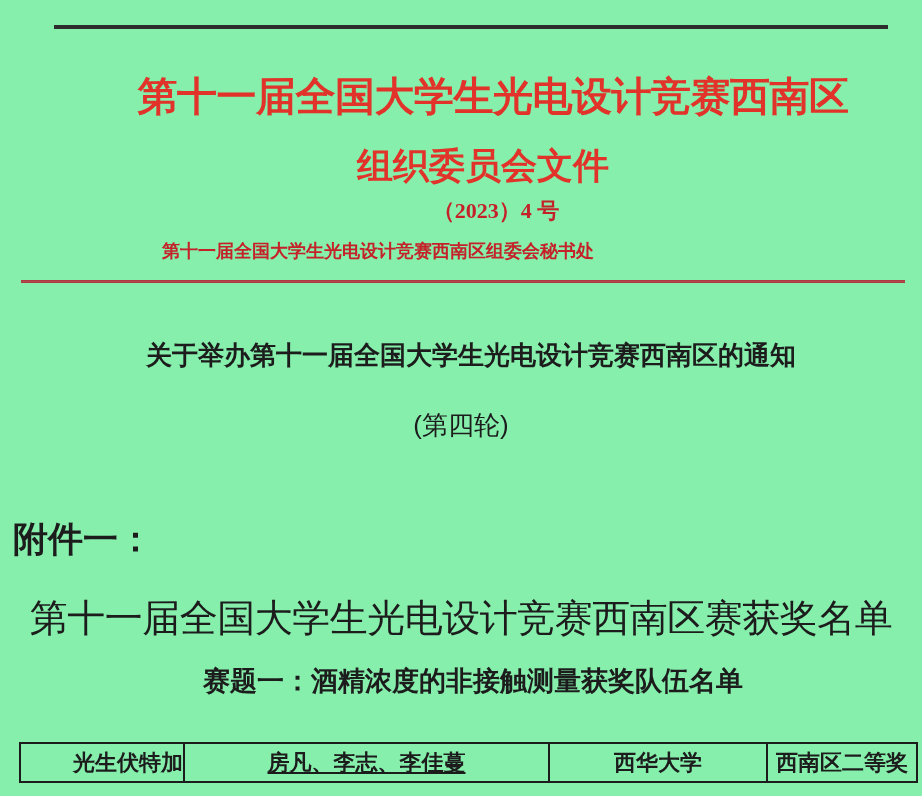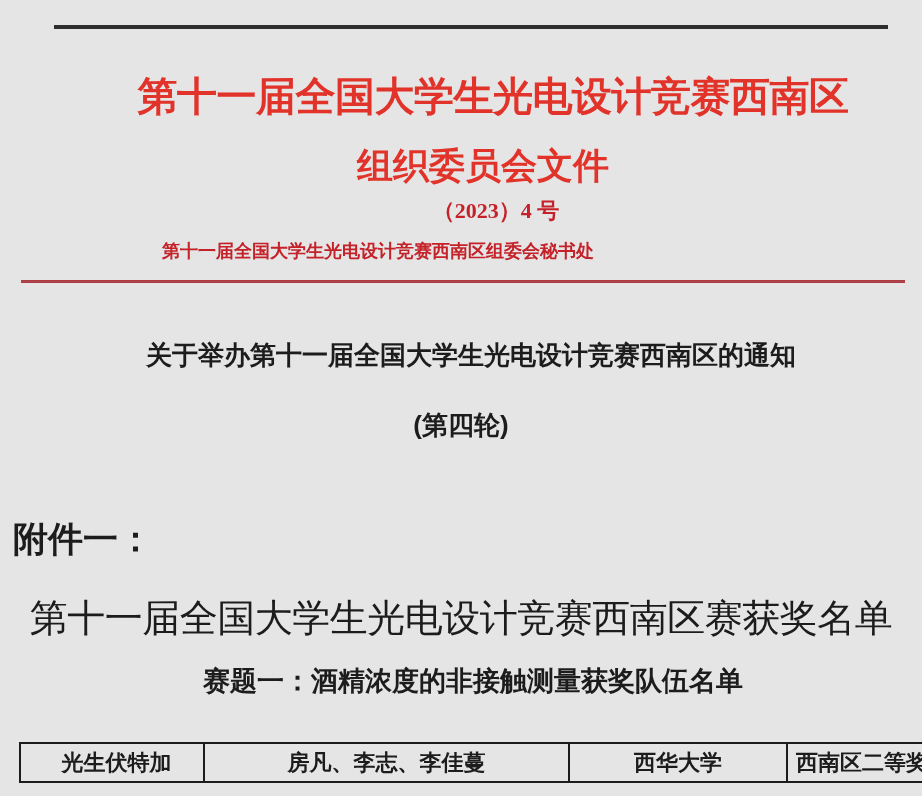--- a/index.html
+++ b/index.html
@@ -1,21 +1,21 @@
 <!DOCTYPE html>
 <html><head>
 <meta charset="utf-8">
 <style>
   * { margin:0; padding:0; box-sizing:border-box; }
   html,body { background:#ffffff; }
   body {
     width:922px; height:796px; position:relative; overflow:hidden;
     font-family:"Liberation Sans", sans-serif; color:#1c1c1c;
   }
-  .page { position:absolute; inset:0; background:#e5e5e5; }
+  .page { position:absolute; inset:0; background:#86efac; }
   .abs { position:absolute; }
 
   
   .top-rule { left:54px; top:25px; width:834px; height:4px; background:#2e2e2e; }
 
   
   .org-line1 {
     left:0; right:0; top:69px; text-align:center; transform:translateX(32px);
     font-size:40px; font-weight:700; color:#e1332a; letter-spacing:-0.5px; white-space:nowrap;
   }
@@ -38,42 +38,42 @@
   .red-rule { left:21px; top:280px; width:884px; height:3px; background:#b4464c;
     border-top:1px solid #a93b42; border-bottom:1px solid #a93b42; }
 
   
   .notice-title {
     left:0; right:0; top:338px; text-align:center; transform:translateX(10px);
     font-size:26px; font-weight:700; white-space:nowrap;
   }
   .notice-round {
     left:0; right:0; top:408px; text-align:center;
-    font-size:26px; font-weight:700;
+    font-size:26px; font-weight:400;
   }
 
   
   .attach-label { left:13px; top:516px; font-size:35px; font-weight:700; }
   .attach-title {
     left:0; right:0; top:593px; text-align:center;
     font-size:38px; font-weight:500; letter-spacing:-0.5px; white-space:nowrap;
   }
   .attach-subtitle {
     left:0; right:0; top:663px; text-align:center; transform:translateX(12px);
     font-size:27px; font-weight:700; white-space:nowrap;
   }
 
   
   .awards { left:19px; top:742px; width:886px; border-collapse:collapse; table-layout:fixed; }
   .awards td {
     border:2px solid #1c1c1c; height:39px; vertical-align:middle;
     font-size:22px; font-weight:700; text-align:center; overflow:hidden; white-space:nowrap;
   }
-  .awards td.c1 { width:184px; text-align:center; padding-left:9px; }
-  .awards td.c2 { width:365px; }
+  .awards td.c1 { width:164px; text-align:right; padding-left:9px; }
+  .awards td.c2 { width:365px;text-decoration:underline; }
   .awards td.c3 { width:218px; }
   .awards td.c4 { width:150px; }
 </style>
 </head>
 <body>
 
 <div class="page">
 
   <div class="abs top-rule"></div>
 

